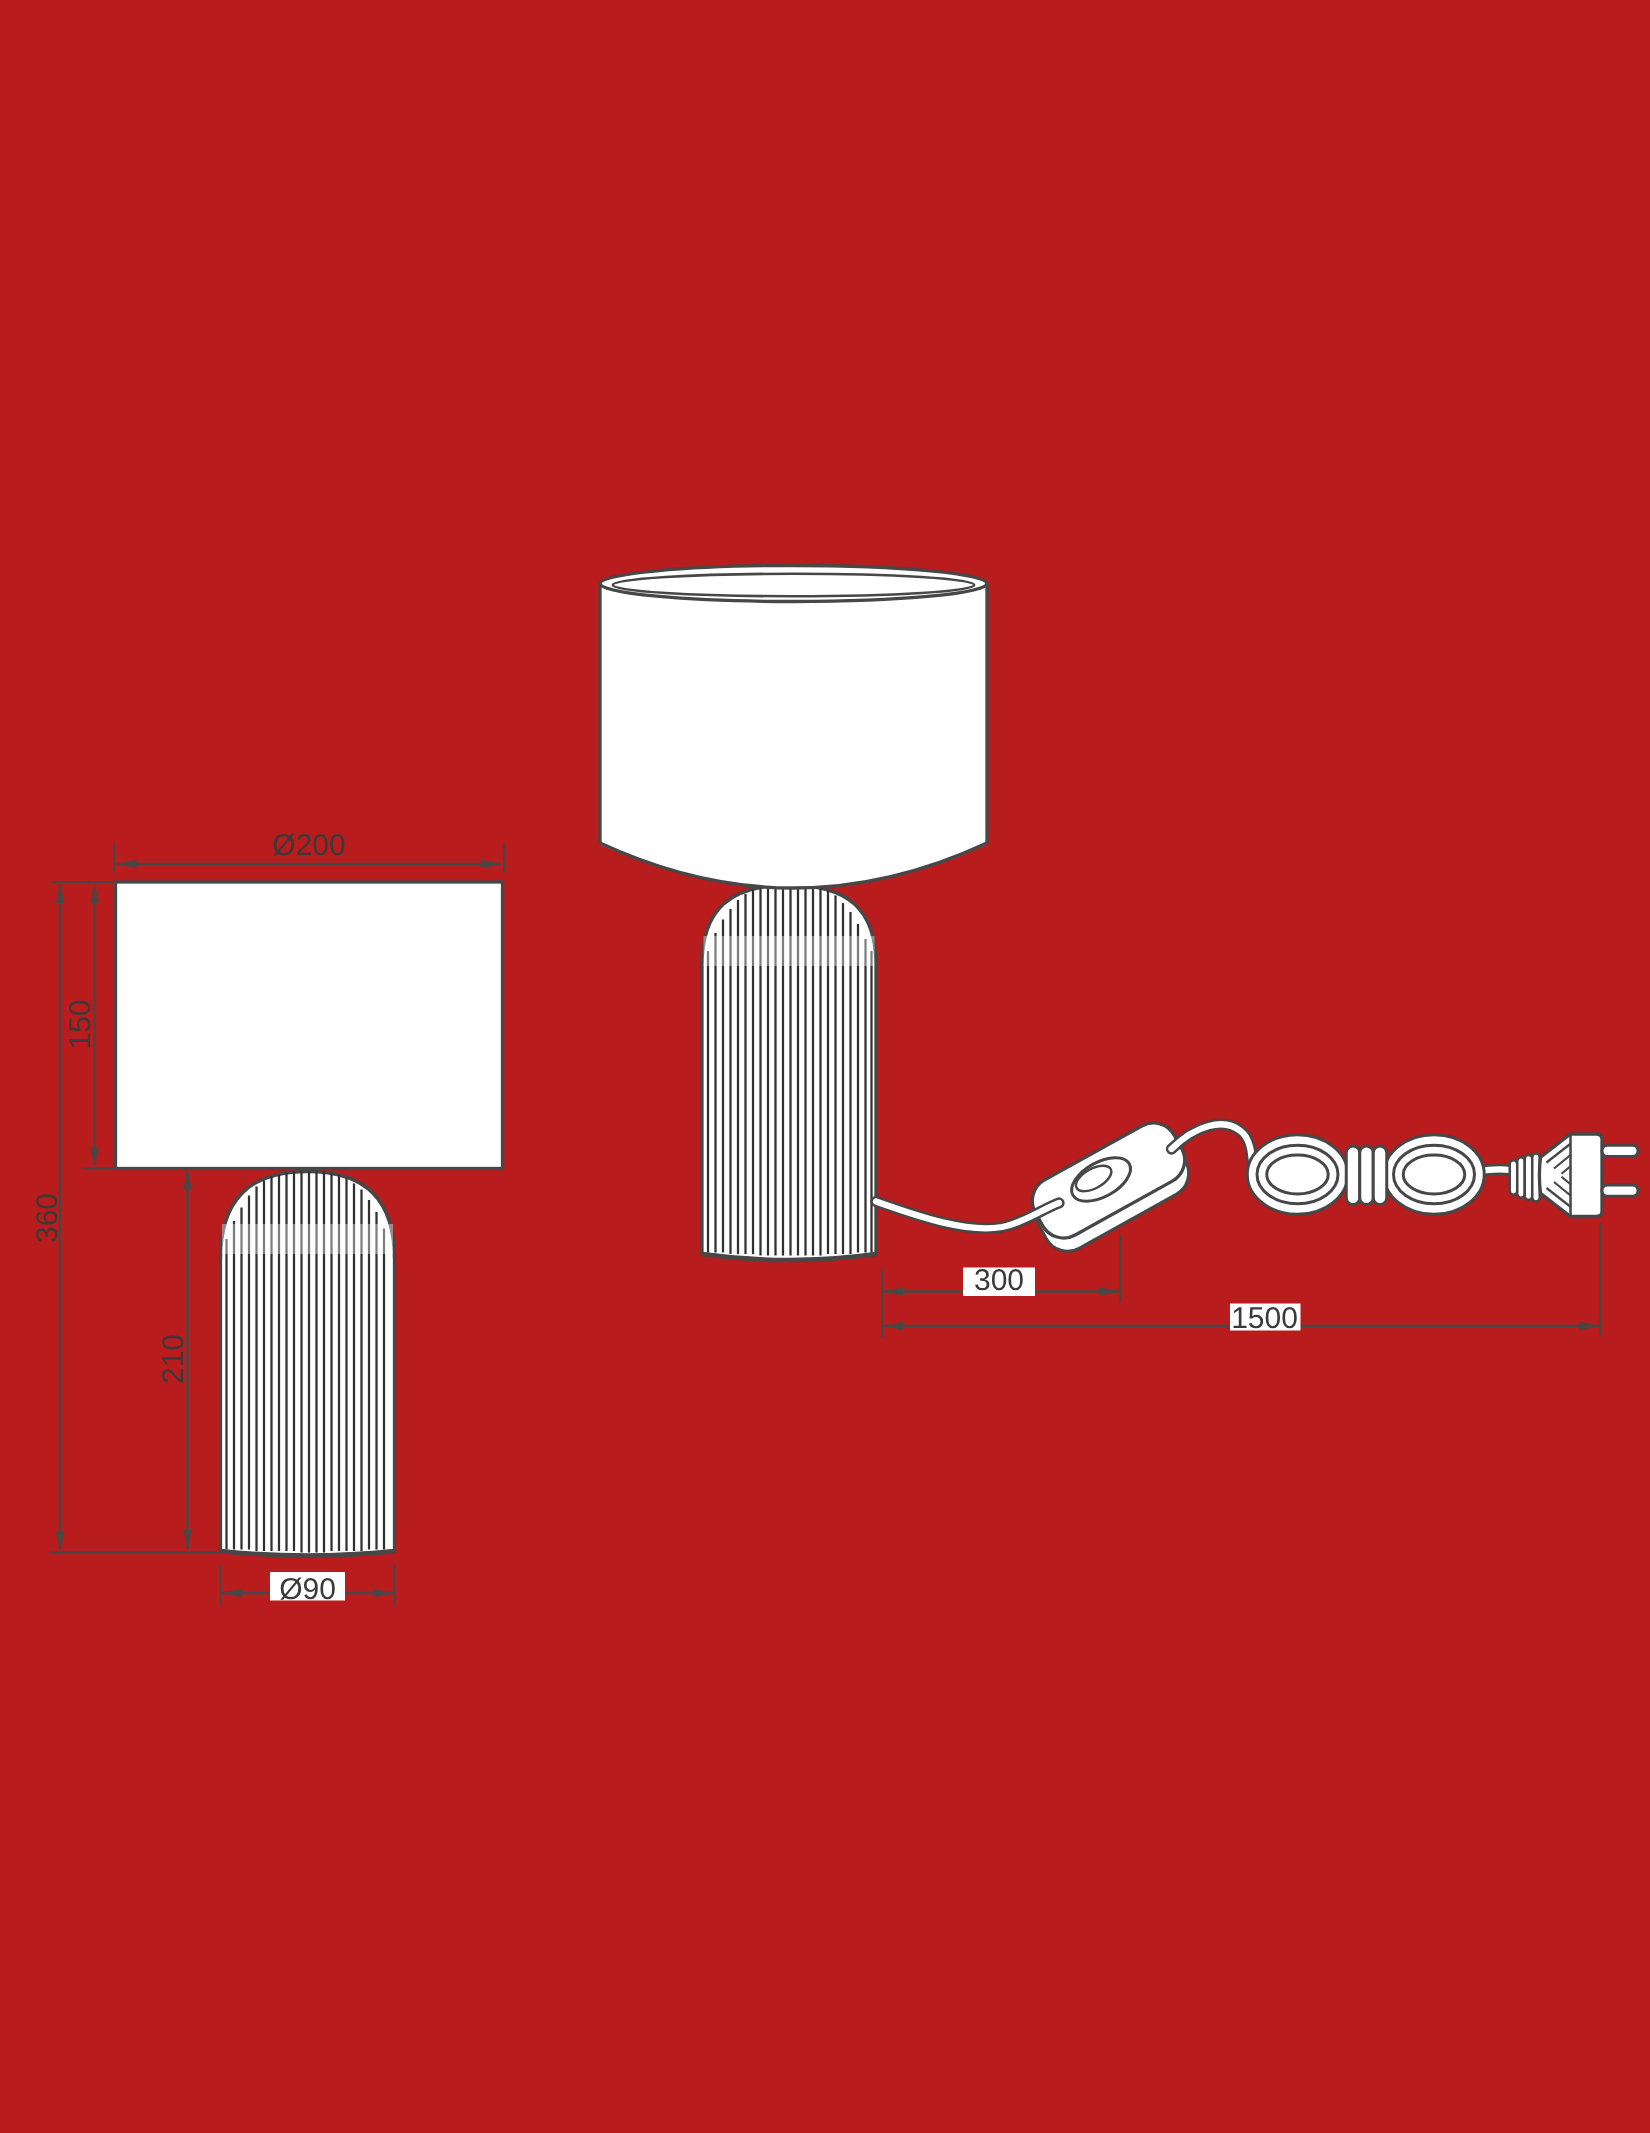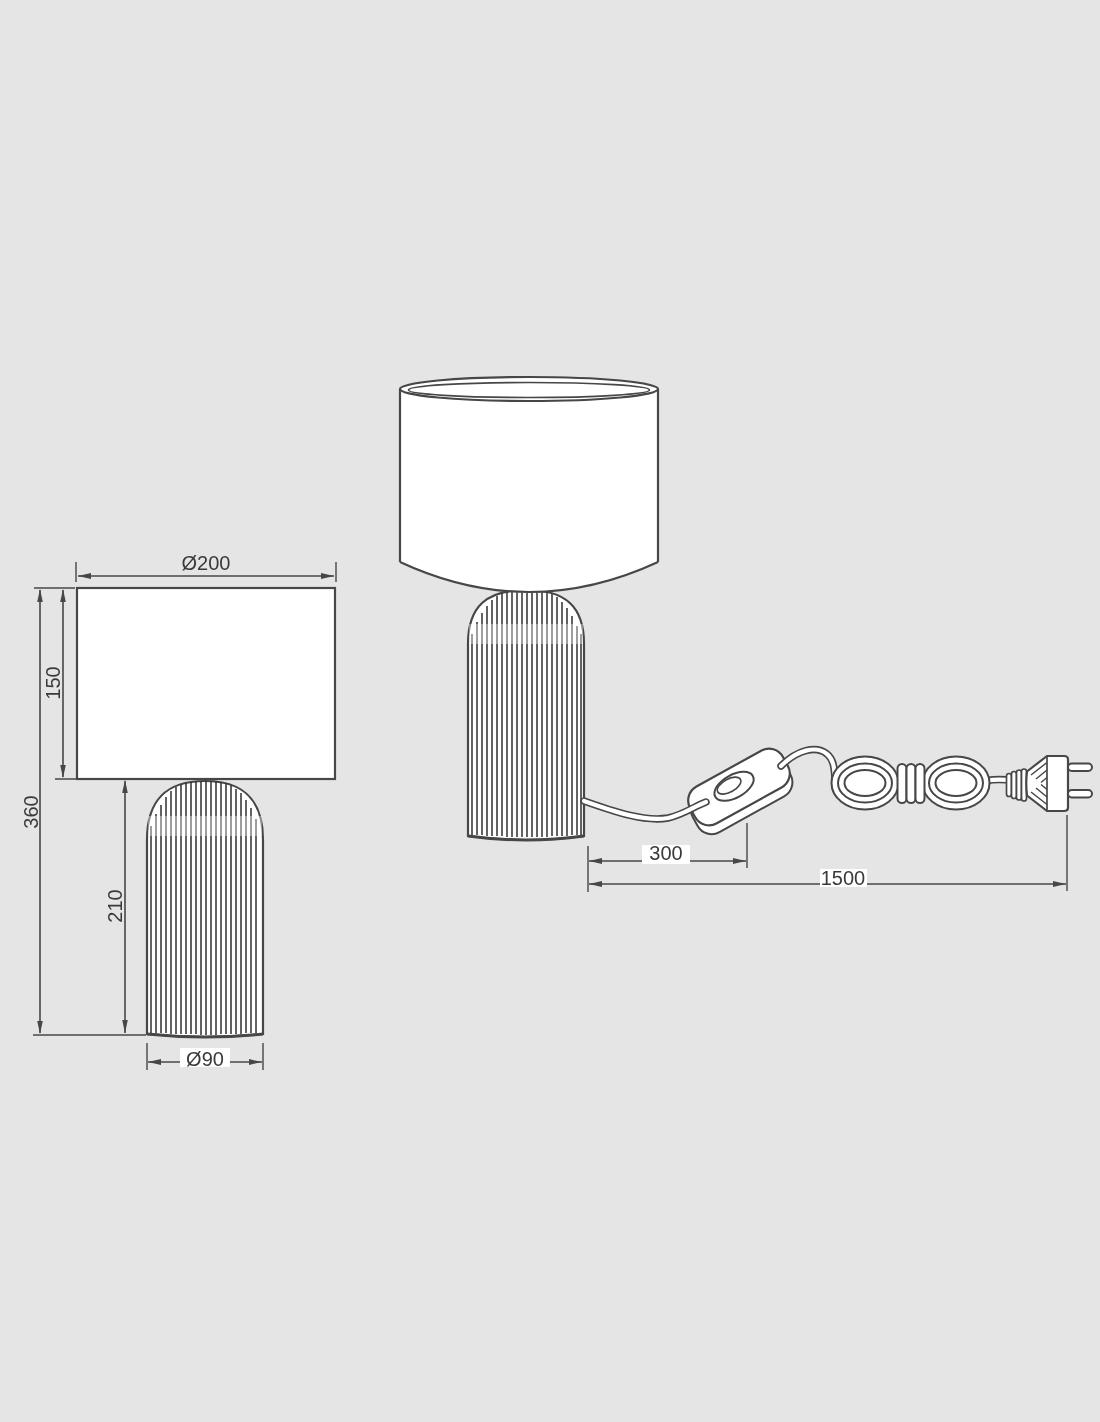--- a/index.html
+++ b/index.html
@@ -1,16 +1,16 @@
 <!DOCTYPE html>
 <html><head>
 <meta charset="utf-8">
 <style>
   html,body{margin:0;padding:0;background:#ffffff;}
-  .canvas{position:relative;width:1100px;height:1422px;background:#e5e5e5;overflow:hidden;
+  .canvas{position:relative;width:1100px;height:1422px;background:#b91c1c;overflow:hidden;
           font-family:"Liberation Sans", sans-serif;text-decoration:underline;}
   svg{display:block;}
   .dimtext{font-family:"Liberation Sans", sans-serif;font-size:20px;fill:#3a3a3a;}
   .outline{fill:#ffffff;stroke:#474747;stroke-width:2.2;}
   .thinline{fill:none;stroke:#474747;stroke-width:1.6;}
   .extline{fill:none;stroke:#474747;stroke-width:1.4;}
   .ribs{fill:none;stroke:#303030;stroke-width:1.5;}
   .arrow{fill:#474747;stroke:none;}
   .cord-out{fill:none;stroke:#474747;stroke-width:7.5;stroke-linecap:round;}
   .cord-in{fill:none;stroke:#ffffff;stroke-width:4.2;stroke-linecap:round;}

